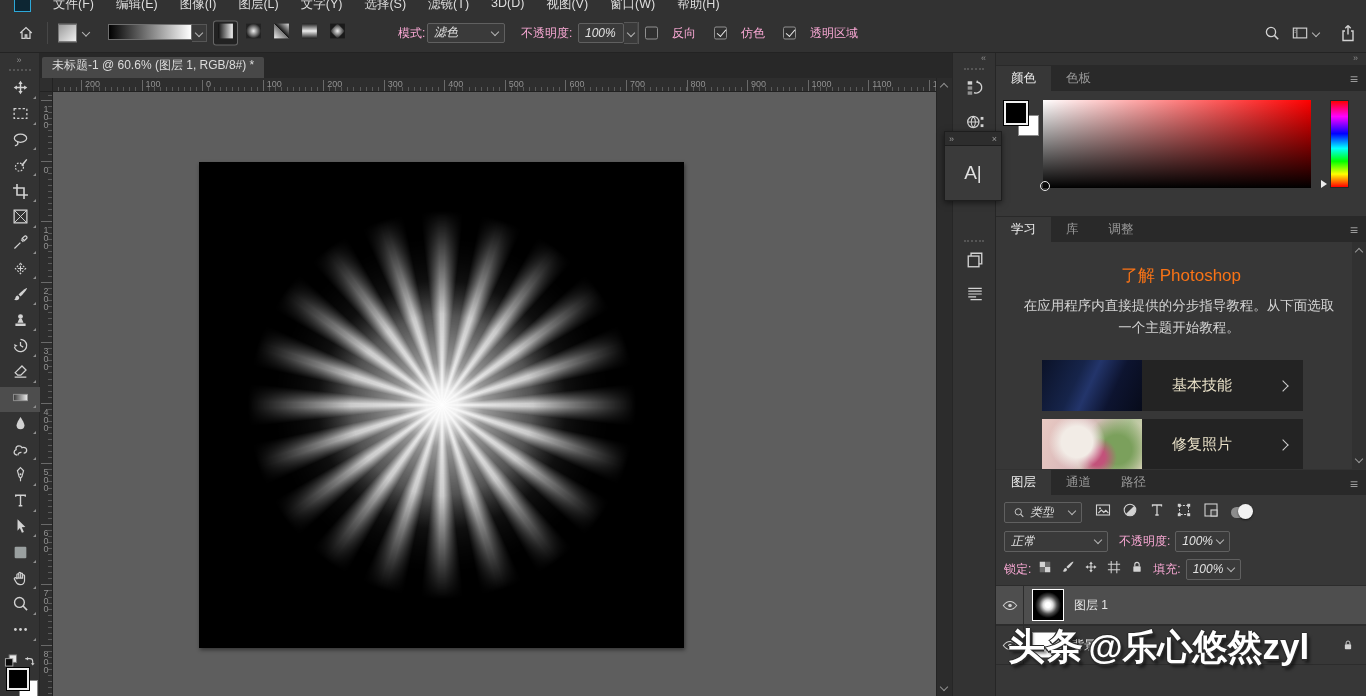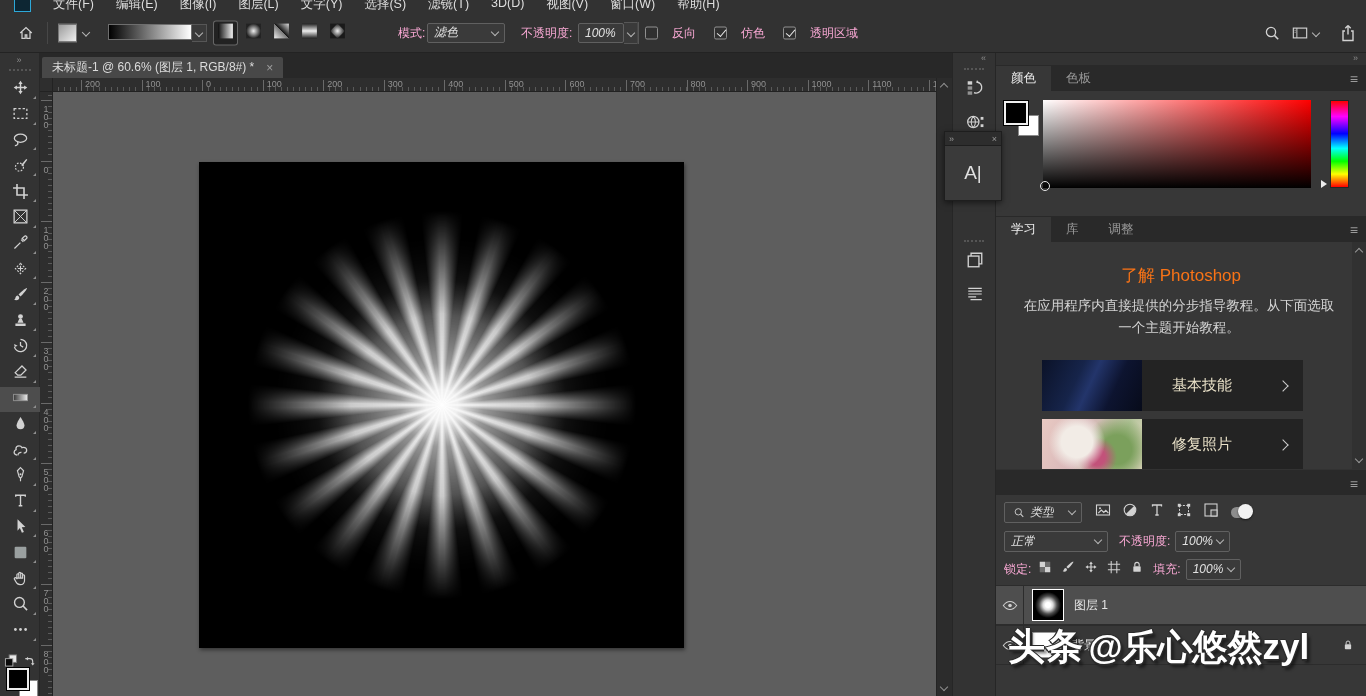--- a/index.html
+++ b/index.html
@@ -46,21 +46,21 @@
   #tb-bottom { position:absolute; left:0; bottom:0; width:40px; height:42px; }
   #tb-mini { display:flex; justify-content:center; gap:2px; align-items:center; }
   #tb-mini svg { width:13px; height:13px; }
   #fgbg { position:relative; width:40px; height:30px; margin-top:1px; }
   #fgbg .bgsq { position:absolute; left:19px; top:12px; width:19px; height:19px; background:#fff; border:1px solid #888; }
   #fgbg .fgsq { position:absolute; left:7px; top:0; width:22px; height:22px; background:#000; border:2px solid #ececec; box-shadow:0 0 0 1px #000; }
 
   
   #docarea { position:absolute; left:40px; top:53px; width:912px; height:643px; background:#5e5e5e; }
   #tabstrip { position:absolute; left:0; top:0; width:912px; height:25px; background:#282828; }
-  #doctab { position:absolute; left:2px; top:4px; height:21px; background:#484848; display:flex; align-items:center; padding:0 10px; font-size:12px; color:#dcdcdc; border-radius:2px 2px 0 0; }
+  #doctab { position:absolute; left:2px; top:4px; height:21px; background:#484848; display:flex; align-items:center; padding:0 10px; font-size:12px; color:#dcdcdc; border-radius:2px 2px 0 0;flex-direction:column; }
   #doctab .closex { margin-left:12px; color:#9d9d9d; font-size:12px; }
   #rcorner { position:absolute; left:0; top:25px; width:13px; height:14px; background:#2e2e2e; border-right:1px solid #222; border-bottom:1px solid #222; }
   #hruler { position:absolute; left:13px; top:25px; width:883px; height:14px; background:#2e2e2e; border-bottom:1px solid #222; overflow:hidden; }
   #hruler::before { content:''; position:absolute; left:0; bottom:0; width:100%; height:4px; background:repeating-linear-gradient(to right,#5a5a5a 0 1px,transparent 1px 6.055px); background-position-x:28px; }
   #hruler::after { content:''; position:absolute; left:0; bottom:0; width:100%; height:11px; background:repeating-linear-gradient(to right,#6a6a6a 0 1px,transparent 1px 60.55px); background-position-x:28px; }
   .hrl { position:absolute; top:1px; font-size:9px; color:#919191; padding-left:3px; z-index:2; }
   #vruler { position:absolute; left:0; top:39px; width:13px; height:604px; background:#2e2e2e; border-right:1px solid #222; overflow:hidden; }
   #vruler::before { content:''; position:absolute; right:0; top:0; height:100%; width:4px; background:repeating-linear-gradient(to bottom,#5a5a5a 0 1px,transparent 1px 6.055px); background-position-y:8px; }
   #vruler::after { content:''; position:absolute; right:0; top:0; height:100%; width:11px; background:repeating-linear-gradient(to bottom,#6a6a6a 0 1px,transparent 1px 60.55px); background-position-y:8px; }
   .vrl { position:absolute; left:0; width:11px; font-size:9px; color:#919191; writing-mode:vertical-rl; text-orientation:upright; letter-spacing:-2px; padding-top:3px; z-index:2; }
@@ -604,20 +604,25 @@
           </div>
         <div id="learn-scroll">
           <span class="chev up"></span>
           <span class="chev down"></span>
         </div>
       </div>
     </section>
 
     <section class="panel" id="layerspanel">
       <div class="ptabs">
+        <span style="display:flex;align-items:flex-end;">
+            <span class="ptab active">图层</span>
+            <span class="ptab">通道</span>
+            <span class="ptab">路径</span>
+          </span>
         <span class="pmenu">≡</span>
       </div>
       <div class="pbody">
         <div class="lrow" id="lrow-filter">
           <span class="psel" id="filtercombo">
             <span>
                 <svg viewBox="0 0 16 16" style="width: 16px; display: block;">
                   <circle cx="7" cy="7" r="4.6" stroke="#d2d2d2" fill="none" stroke-width="1.3"></circle>
                   <path d="M10.4 10.4l3.8 3.8" stroke="#d2d2d2" stroke-width="1.5"></path>
                 </svg>

